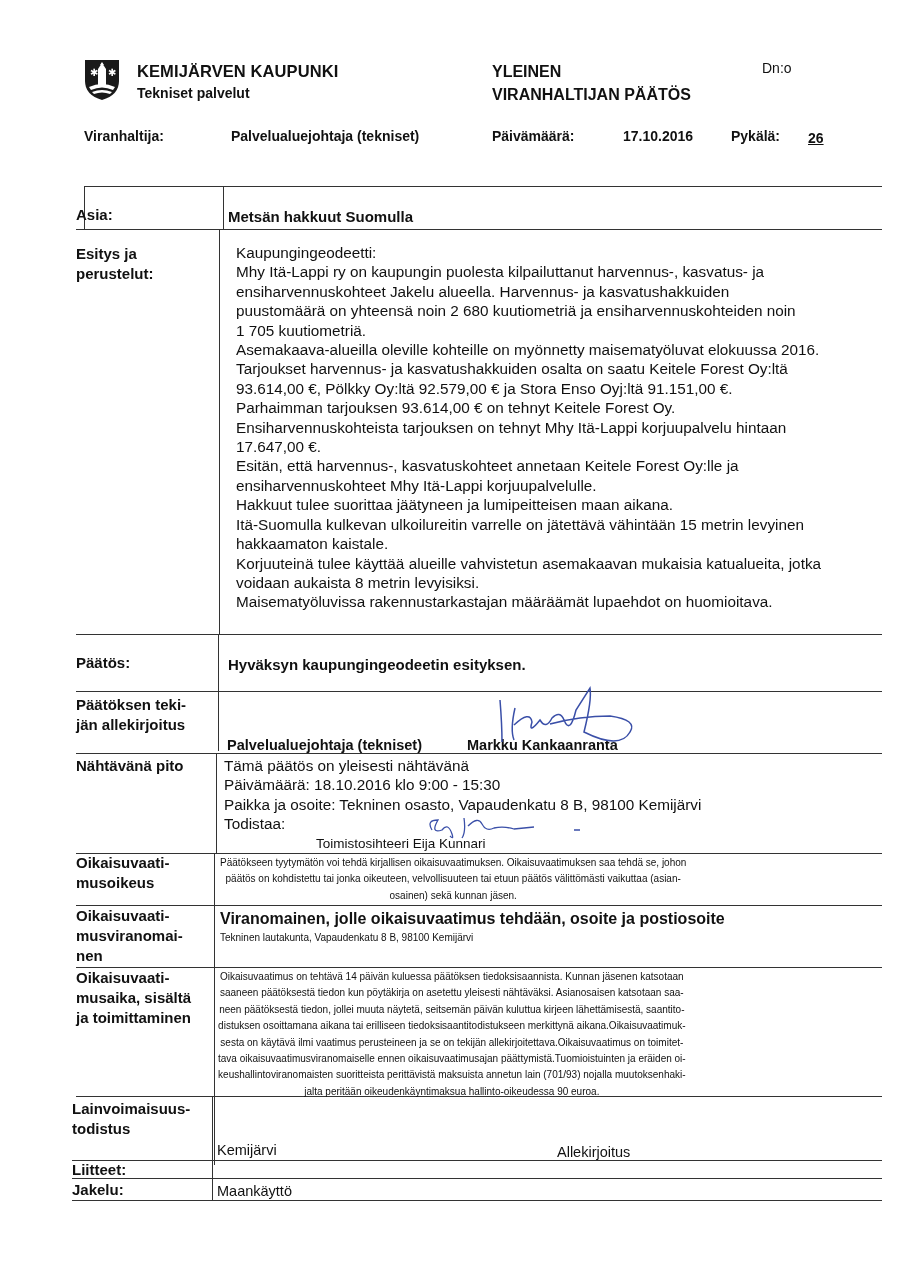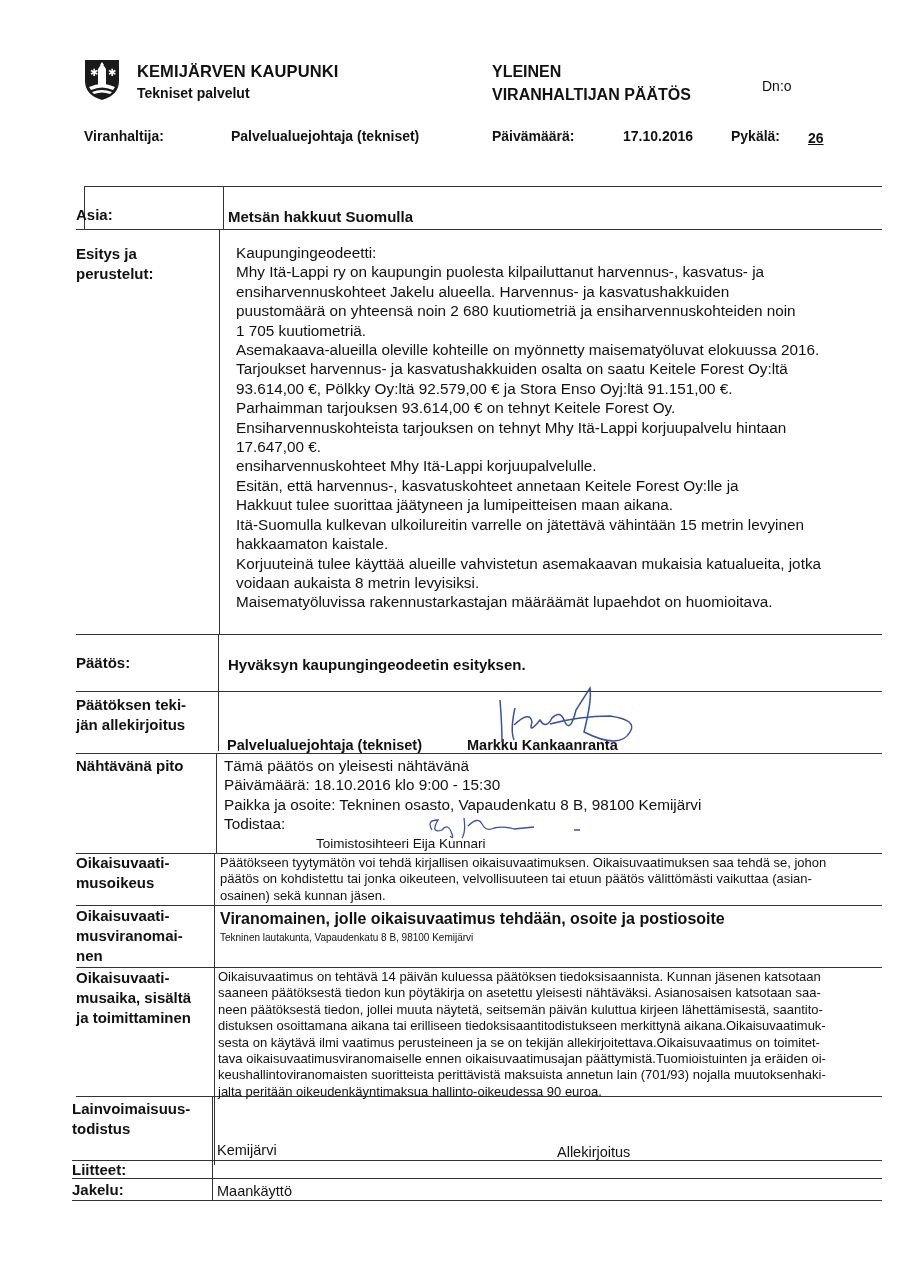--- a/index.html
+++ b/index.html
@@ -9,35 +9,35 @@
   }
   .abs { position: absolute; }
   .bold { font-weight: bold; }
 
   
   #logo { left: 84px; top: 59px; width: 36px; height: 42px; }
   #org-name { left: 137px; top: 62px; font-size: 16.5px; font-weight: bold; letter-spacing: 0.1px; }
   #org-dept { left: 137px; top: 85px; font-size: 14px; font-weight: bold; }
   #doc-class { left: 492px; top: 63px; font-size: 16px; font-weight: bold; }
   #doc-type { left: 492px; top: 86px; font-size: 16px; font-weight: bold; }
-  #dnro { left: 762px; top: 78px; font-size: 14px; }
+  #dnro { left: 762px; top: 60px; font-size: 14px; }
   #lbl-viranhaltija { left: 84px; }
   #val-viranhaltija { left: 231px; }
   #lbl-pvm { left: 492px; }
   #val-pvm { left: 623px; }
   #lbl-pykala { left: 731px; }
   #val-pykala { left: 808px; text-decoration: underline; }
 
   
   .hline { position: absolute; height: 1px; background: #333; }
   .vline { position: absolute; width: 1px; background: #333; }
 
   .lbl { position: absolute; left: 76px; font-weight: bold; font-size: 15px; line-height: 20px; }
   .cell { position: absolute; left: 227px; font-size: 15.3px; line-height: 19.4px; }
-  .small { font-size: 13px; line-height: 16.4px; }
+  .small { font-size: 10px; line-height: 16.4px; text-align: center; }
   .small2 { font-size: 16px; line-height: 17px; font-weight: bold; }
   .line { display: block; white-space: nowrap; }
 
   .sig { position: absolute; }
 </style>
 </head>
 <body>
 
 <div id="logo" class="abs">
   <svg width="36" height="42" viewBox="0 0 36 42">
@@ -95,22 +95,22 @@
   <span class="line">Mhy Itä-Lappi ry on kaupungin puolesta kilpailuttanut harvennus-, kasvatus- ja</span>
   <span class="line">ensiharvennuskohteet Jakelu alueella. Harvennus- ja kasvatushakkuiden</span>
   <span class="line">puustomäärä on yhteensä noin 2 680 kuutiometriä ja ensiharvennuskohteiden noin</span>
   <span class="line">1 705 kuutiometriä.</span>
   <span class="line">Asemakaava-alueilla oleville kohteille on myönnetty maisematyöluvat elokuussa 2016.</span>
   <span class="line">Tarjoukset harvennus- ja kasvatushakkuiden osalta on saatu Keitele Forest Oy:ltä</span>
   <span class="line">93.614,00 €, Pölkky Oy:ltä 92.579,00 € ja Stora Enso Oyj:ltä 91.151,00 €.</span>
   <span class="line">Parhaimman tarjouksen 93.614,00 € on tehnyt Keitele Forest Oy.</span>
   <span class="line">Ensiharvennuskohteista tarjouksen on tehnyt Mhy Itä-Lappi korjuupalvelu hintaan</span>
   <span class="line">17.647,00 €.</span>
+  <span class="line">Esitän, että harvennus-, kasvatuskohteet annetaan Keitele Forest Oy:lle ja</span>
   <span class="line">ensiharvennuskohteet Mhy Itä-Lappi korjuupalvelulle.</span>
-  <span class="line">Esitän, että harvennus-, kasvatuskohteet annetaan Keitele Forest Oy:lle ja</span>
   <span class="line">Hakkuut tulee suorittaa jäätyneen ja lumipeitteisen maan aikana.</span>
   <span class="line">Itä-Suomulla kulkevan ulkoilureitin varrelle on jätettävä vähintään 15 metrin levyinen</span>
   <span class="line">hakkaamaton kaistale.</span>
   <span class="line">Korjuuteinä tulee käyttää alueille vahvistetun asemakaavan mukaisia katualueita, jotka</span>
   <span class="line">voidaan aukaista 8 metrin levyisiksi.</span>
   <span class="line">Maisematyöluvissa rakennustarkastajan määräämät lupaehdot on huomioitava.</span>
 </div>
 
 <div class="lbl" style="top:653px">Päätös:</div>
 <div class="cell bold" style="top:655px;left:228px;font-size:15px">Hyväksyn kaupungingeodeetin esityksen.</div>

